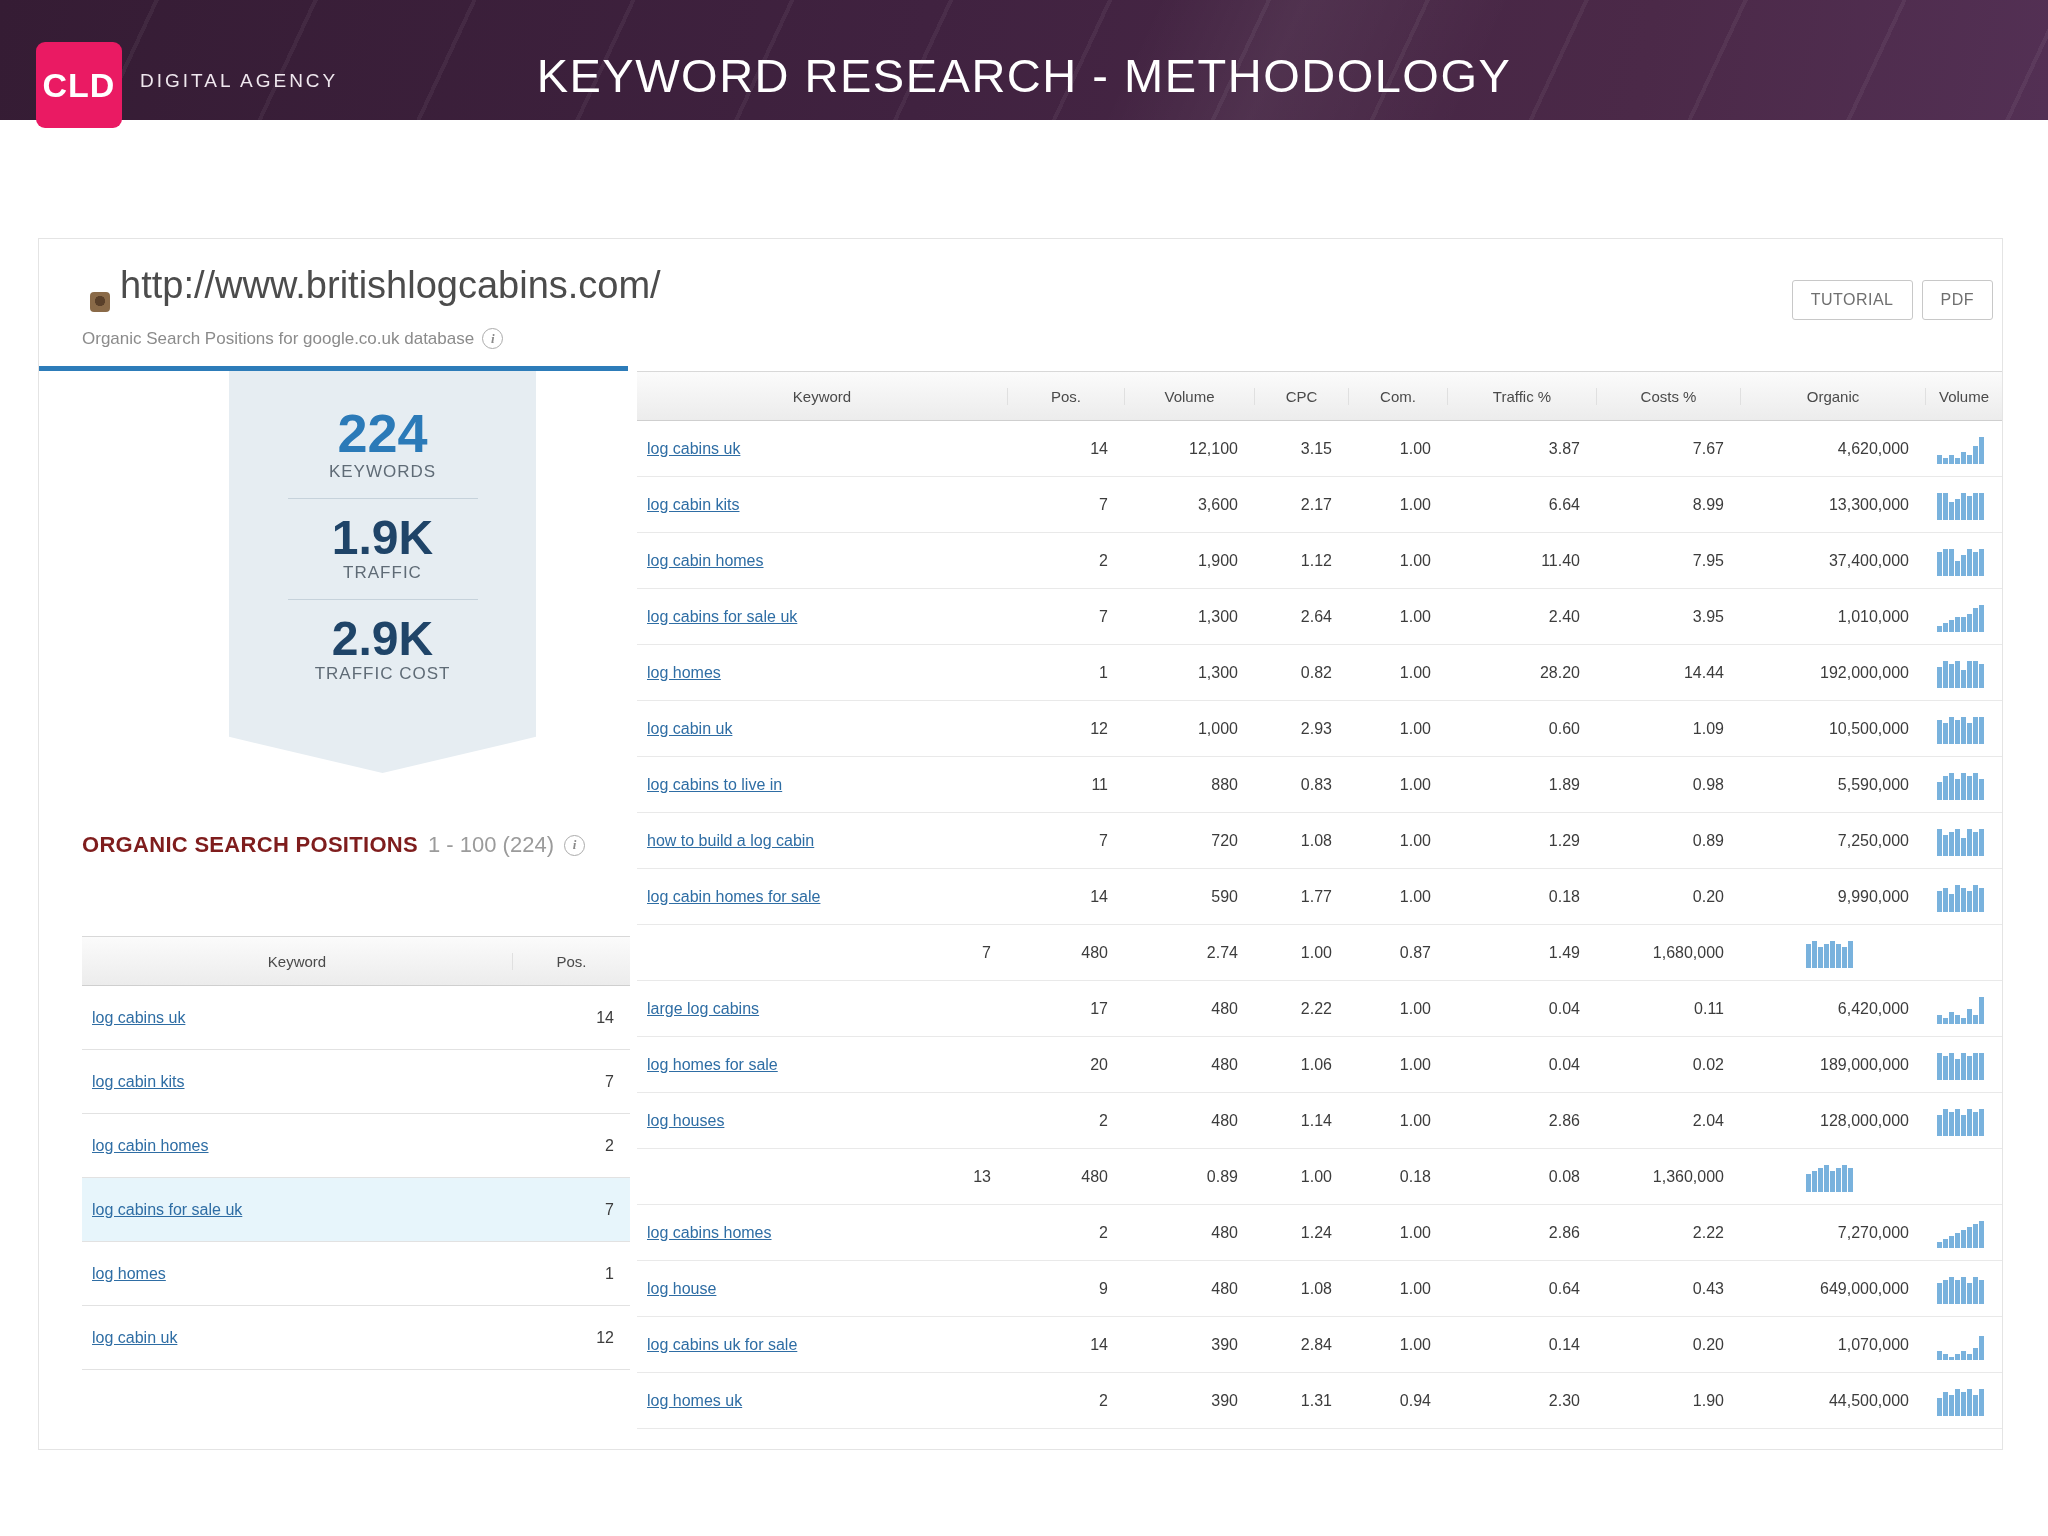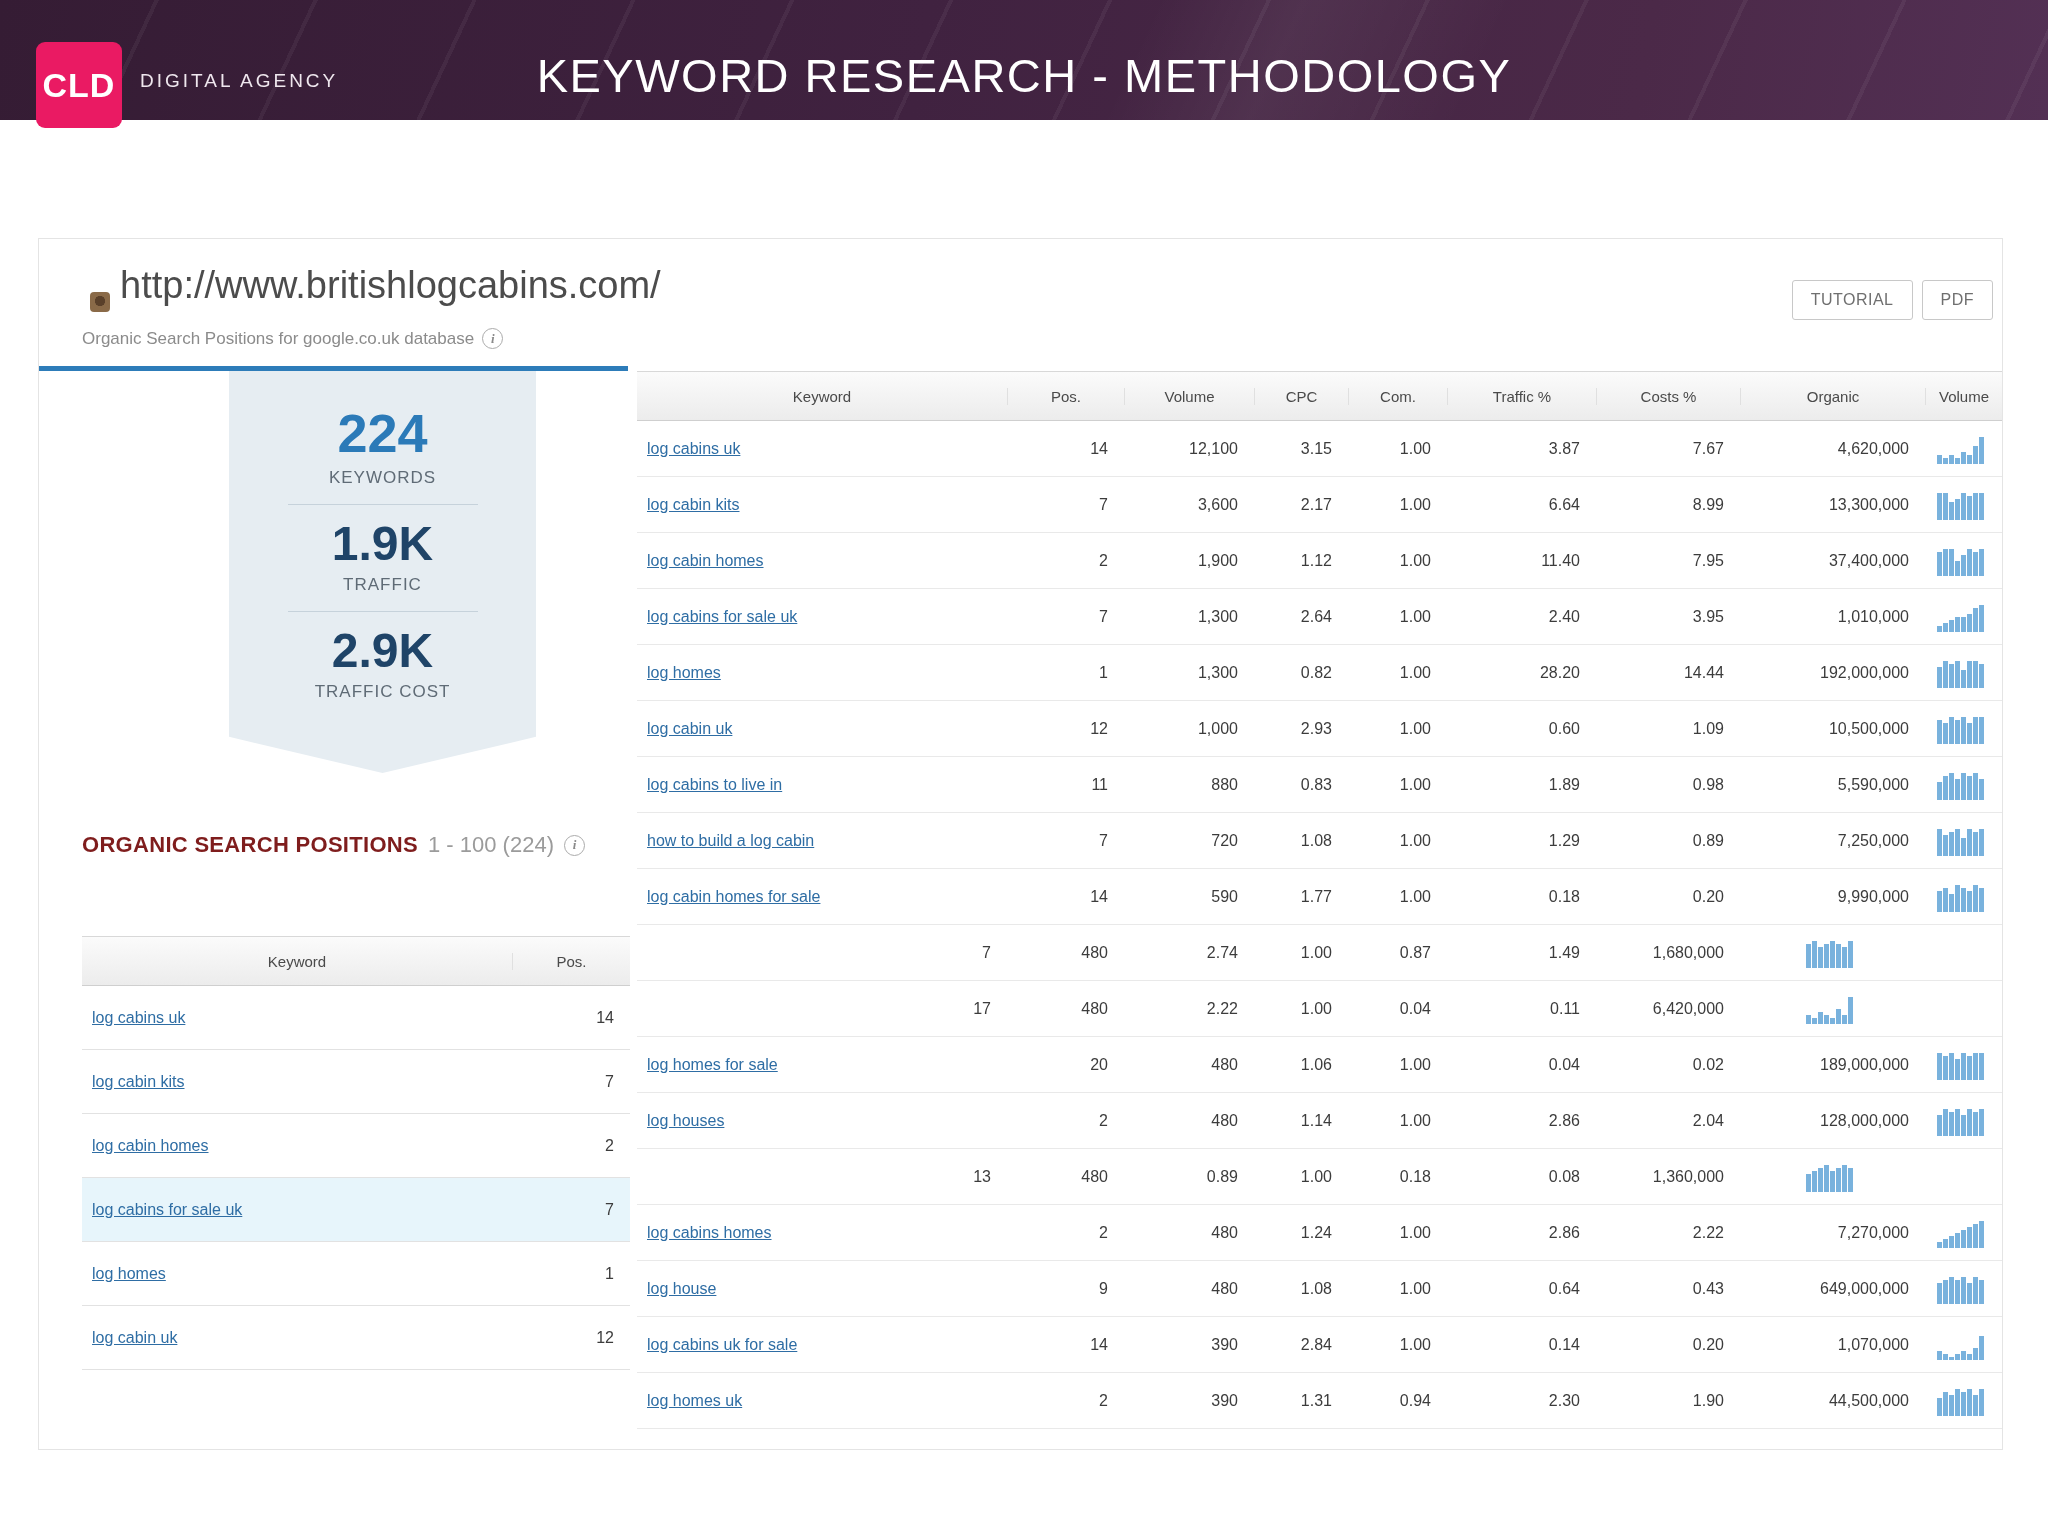--- a/index.html
+++ b/index.html
@@ -69,21 +69,21 @@
   
   .summary-badge {
     position:absolute; left:229px; top:371px; width:307px; height:402px;
     background:#e6edf2;
     clip-path:polygon(0 0, 100% 0, 100% 91%, 50% 100%, 0 91%);
     display:flex; flex-direction:column; align-items:center; padding-top:34px;
   }
   .stat-value { font-weight:700; line-height:1.05; }
   .stat-value.bright { color:#2b7ab8; font-size:54px; }
   .stat-value.dark { color:#1f4468; font-size:48px; }
-  .stat-label { color:#5f6b76; font-size:17px; letter-spacing:1px; margin-top:6px; }
+  .stat-label { color:#5f6b76; font-size:17px; letter-spacing:1px; margin-top:0; }
   .badge-divider { width:190px; border-top:1px solid #c6d2db; margin:16px 0 14px 0; }
 
   
   .section-title {
     position:absolute; left:82px; top:832px; display:flex; align-items:center; gap:10px;
   }
   .section-title .heading { font-size:22px; font-weight:700; color:#7f1d1d; letter-spacing:0.3px; }
   .section-title .range { font-size:22px; color:#9b9b9b; }
 
   
@@ -470,20 +470,23 @@
               <span class="trend-bar" style="height: 80%;"></span>
               <span class="trend-bar" style="height: 90%;"></span>
               <span class="trend-bar" style="height: 80%;"></span>
               <span class="trend-bar" style="height: 70%;"></span>
               <span class="trend-bar" style="height: 90%;"></span>
             </span>
           </div>
         </div>
 
         <div class="t-row">
+          <div class="cell c-keyword">
+            <a class="kw-link" href="#">large log cabins</a>
+          </div>
           <div class="cell c-num">17</div>
           <div class="cell c-num">480</div>
           <div class="cell c-num">2.22</div>
           <div class="cell c-num">1.00</div>
           <div class="cell c-num">0.04</div>
           <div class="cell c-num">0.11</div>
           <div class="cell c-num">6,420,000</div>
           <div class="cell c-trend">
             <span class="trend">
               <span class="trend-bar" style="height: 30%;"></span>

